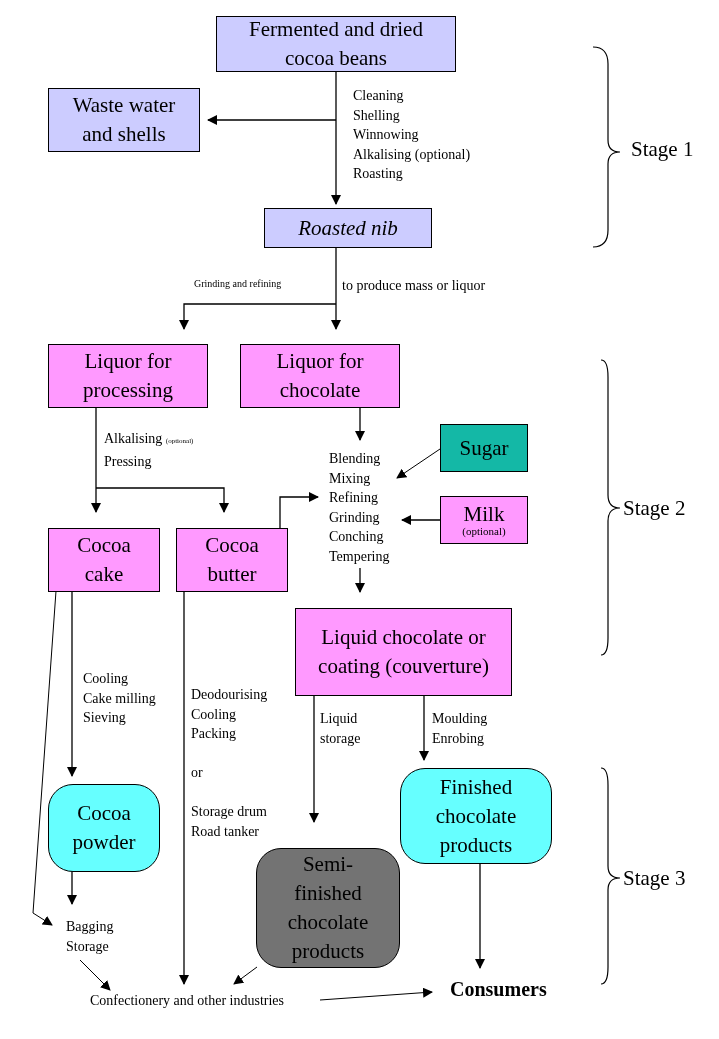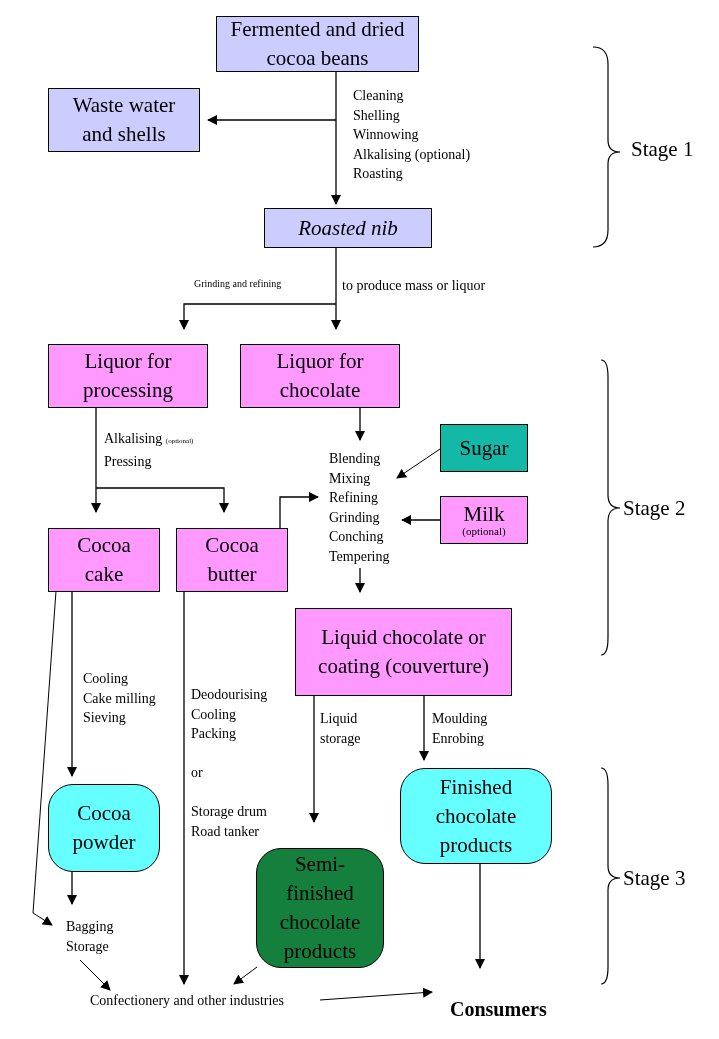--- a/index.html
+++ b/index.html
@@ -75,21 +75,21 @@
       <line x1="320" y1="1000" x2="432" y2="992" marker-end="url(#ah)" stroke-width="1"></line>
     </g>
 
     <g stroke="#000" stroke-width="1.2" fill="none">
       <path d="M593,47 Q608,47 608,64 L608,140 Q608,152 620,152 Q608,152 608,164 L608,230 Q608,247 593,247"></path>
       <path d="M601,360 Q608,360 608,377 L608,495 Q608,508 620,508 Q608,508 608,521 L608,638 Q608,655 601,655"></path>
       <path d="M601,768 Q608,768 608,785 L608,866 Q608,878 620,878 Q608,878 608,890 L608,967 Q608,984 601,984"></path>
     </g>
   </svg>
 
-  <div class="box blue" style="left: 216px; top: 16px; width: 203px; height: 56px; background: rgb(204, 204, 255);">
+  <div class="box blue" style="left: 216px; top: 16px; width: 240px; height: 56px; background: rgb(204, 204, 255);">
     <div class="line">Fermented and dried</div>
     <div class="line">cocoa beans</div>
   </div>
   <div class="box blue" style="left: 48px; top: 88px; width: 152px; height: 64px; background: rgb(204, 204, 255);">
     <div class="line">Waste water</div>
     <div class="line">and shells</div>
   </div>
   <div class="box blue" style="left: 264px; top: 208px; width: 168px; height: 40px; background: rgb(204, 204, 255); font-style: italic;">
     <div class="line">Roasted nib</div>
   </div>
@@ -178,32 +178,32 @@
 
   <div class="box cyan" style="left: 48px; top: 784px; width: 112px; height: 88px; background: rgb(102, 255, 255);">
     <div class="line">Cocoa</div>
     <div class="line">powder</div>
   </div>
   <div class="box cyan" style="left: 400px; top: 768px; width: 152px; height: 96px; background: rgb(102, 255, 255);">
     <div class="line">Finished</div>
     <div class="line">chocolate</div>
     <div class="line">products</div>
   </div>
-  <div class="box cyan" style="left: 256px; top: 848px; width: 128px; height: 120px; background: #15803d;">
+  <div class="box cyan" style="left: 256px; top: 848px; width: 144px; height: 120px; background: #737373;">
     <div class="line">Semi-</div>
     <div class="line">finished</div>
     <div class="line">chocolate</div>
     <div class="line">products</div>
   </div>
 
   <div class="steps" style="left:66px;top:917px;">
     <div>Bagging</div>
     <div>Storage</div>
   </div>
 
   <div class="label" style="left:90px;top:993px;font-size:14px;">Confectionery and other industries</div>
 
-  <div class="consumers" style="left:450px;top:978px;margin-top:20px;">Consumers</div>
+  <div class="consumers" style="left:450px;top:978px;">Consumers</div>
 
   <div class="stage" style="left:631px;top:137px;">Stage 1</div>
   <div class="stage" style="left:623px;top:496px;">Stage 2</div>
   <div class="stage" style="left:623px;top:866px;">Stage 3</div>
 </div>
 
 </body></html>

